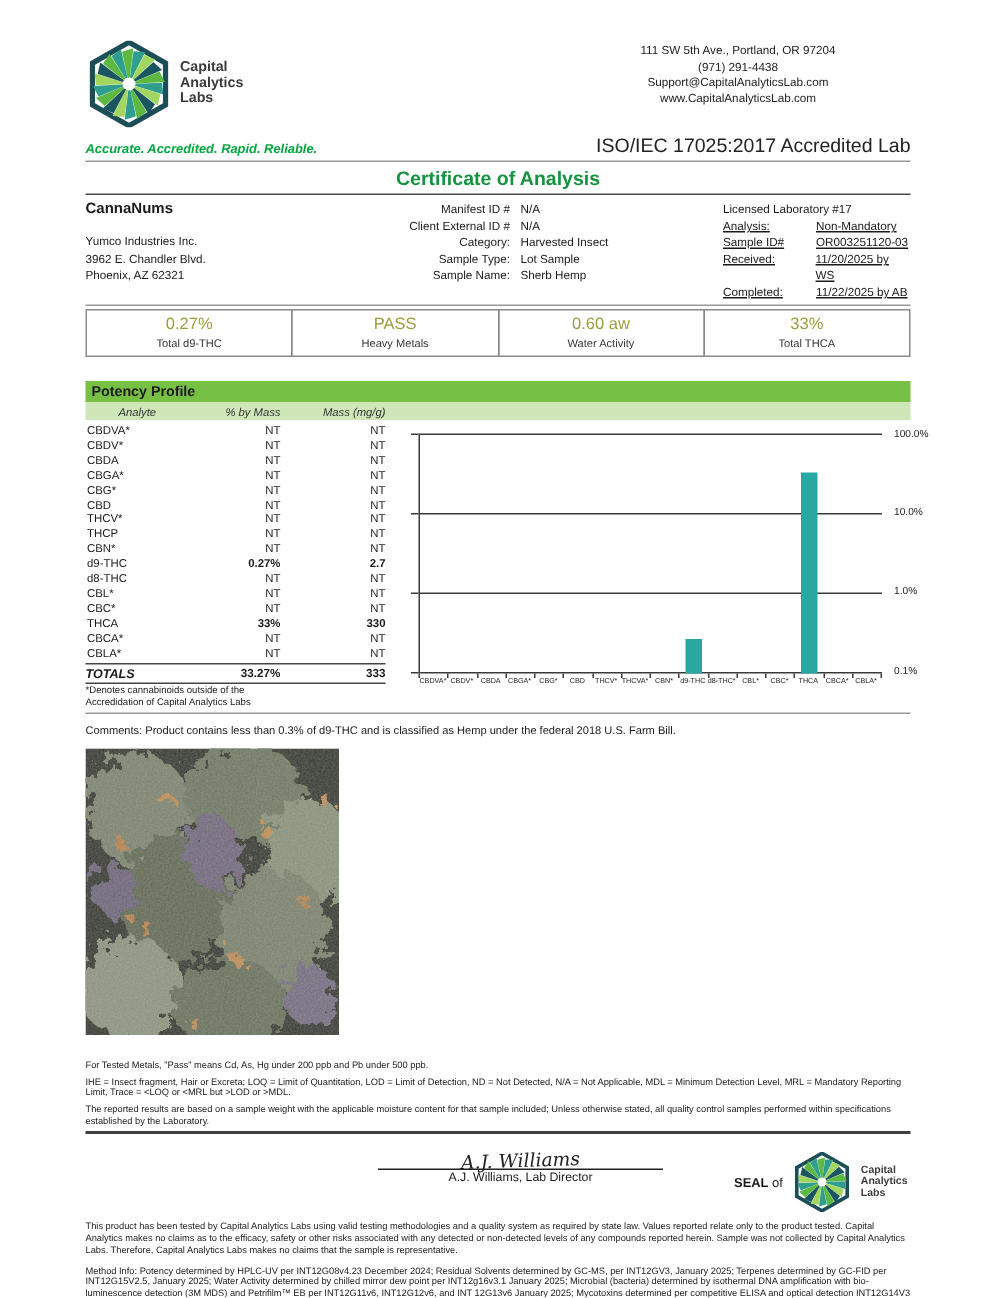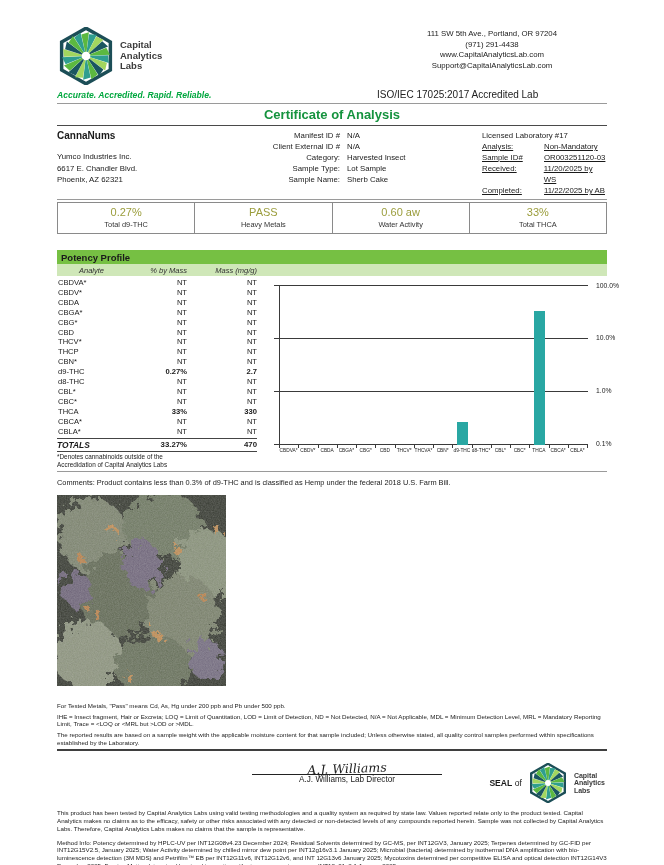--- a/index.html
+++ b/index.html
@@ -8,21 +8,21 @@
   .content{margin:0 57px;}
   
   .hdr{display:flex;justify-content:space-between;align-items:flex-start;padding-top:27px;}
   .logo-wrap{display:flex;align-items:center;gap:5px;}
   .logo-svg{width:58px;height:58px;}
   .logo-svg.small{width:40px;height:40px;}
   .logo-text{font-size:9.5px;font-weight:bold;color:#3b3b3b;line-height:10.5px;}
   .addr{text-align:center;font-size:7.8px;line-height:10.5px;color:#222;margin-top:2px;min-width:230px;}
   .tagline-row{display:flex;justify-content:space-between;align-items:flex-end;margin-top:4px;}
   .tagline{color:#00a73e;font-weight:bold;font-style:italic;font-size:8.6px;}
-  .iso{font-size:10px;color:#222;min-width:230px;text-align:left;}
+  .iso{font-size:13px;color:#222;min-width:230px;text-align:right;}
   .rule{border:none;border-top:1px solid #9a9a9a;margin:3px 0 0 0;}
   .rule.dark{border-top:1.6px solid #4a4a4a;}
   .rule.thick{border-top:2.6px solid #3f3f3f;}
   .title{color:#15933e;font-weight:bold;font-size:13px;text-align:center;margin:3px 0 2px 0;}
   
   .info{display:grid;grid-template-columns:175px 250px 1fr;margin-top:4px;min-height:58px;}
   .client-name{font-weight:bold;font-size:10px;}
   .client-co{font-weight:normal;font-size:7.8px;margin-top:11px;}
   .client-line{font-size:7.8px;margin-top:2.5px;}
   .info-row{display:flex;font-size:7.8px;line-height:11px;}
@@ -125,39 +125,39 @@
           </svg>
         <div class="logo-text">
           <div>Capital</div>
           <div>Analytics</div>
           <div>Labs</div>
         </div>
       </div>
       <div class="addr">
         <div>111 SW 5th Ave., Portland, OR 97204</div>
         <div>(971) 291-4438</div>
+        <div>Support@CapitalAnalyticsLab.com</div>
         <div>www.CapitalAnalyticsLab.com</div>
-        <div>Support@CapitalAnalyticsLab.com</div>
       </div>
     </div>
 
     <div class="tagline-row">
       <div class="tagline">Accurate. Accredited. Rapid. Reliable.</div>
       <div class="iso">ISO/IEC 17025:2017 Accredited Lab</div>
     </div>
 
     <hr class="rule">
     <div class="title">Certificate of Analysis</div>
     <hr class="rule dark">
 
     <div class="info">
       <div>
         <div class="client-name">CannaNums</div>
         <div class="client-co">Yumco Industries Inc.</div>
-        <div class="client-line">6617 E. Chandler Blvd.</div>
+        <div class="client-line">3962 E. Chandler Blvd.</div>
         <div class="client-line">Phoenix, AZ  62321</div>
       </div>
       <div id="sample-info-rows">
           <div class="info-row">
             <span class="lab">Manifest ID #</span>
             <span class="val">N/A</span>
           </div>
           <div class="info-row">
             <span class="lab">Client External ID #</span>
             <span class="val">N/A</span>
@@ -165,21 +165,21 @@
           <div class="info-row">
             <span class="lab">Category:</span>
             <span class="val">Harvested Insect</span>
           </div>
           <div class="info-row">
             <span class="lab">Sample Type:</span>
             <span class="val">Lot Sample</span>
           </div>
           <div class="info-row">
             <span class="lab">Sample Name:</span>
-            <span class="val">Sherb Cake</span>
+            <span class="val">Sherb Hemp</span>
           </div>
         </div>
       <div>
         <div class="lab-head">Licensed Laboratory #17</div>
         <div id="lab-info-rows">
             <div class="lab-row">
               <span class="lab">Analysis:</span>
               <span class="val">Non-Mandatory</span>
             </div>
             <div class="lab-row">
@@ -308,21 +308,21 @@
             </div>
             <div class="prow">
               <span>CBLA*</span>
               <span>NT</span>
               <span>NT</span>
             </div>
           </div>
         <div class="totrow">
           <span class="tlabel">TOTALS</span>
           <span>33.27%</span>
-          <span>470</span>
+          <span>333</span>
         </div>
         <div class="footnote">
           <div>*Denotes cannabinoids outside of the</div>
           <div>Accredidation of Capital Analytics Labs</div>
         </div>
       </div>
       <div class="chart-wrap">
         <div class="plot" id="plot">
             <div class="gridline" style="top: 0px;"></div>
             <div class="ltick" style="top: 0px;"></div>

